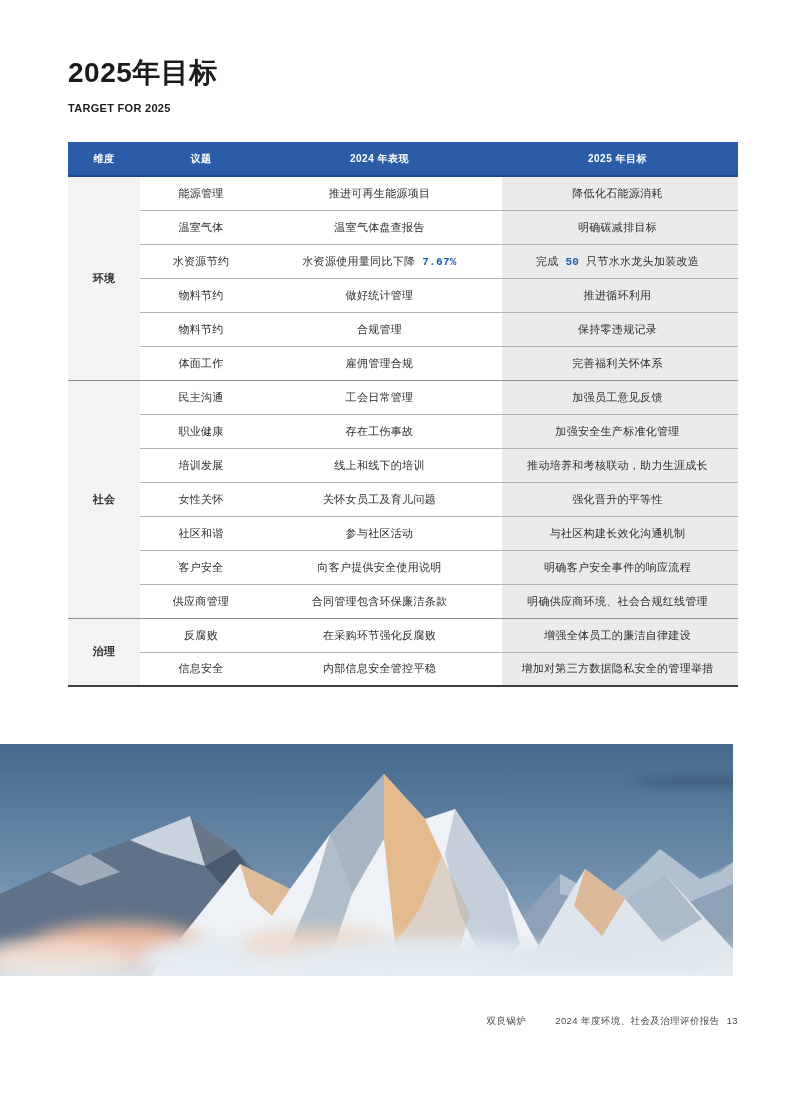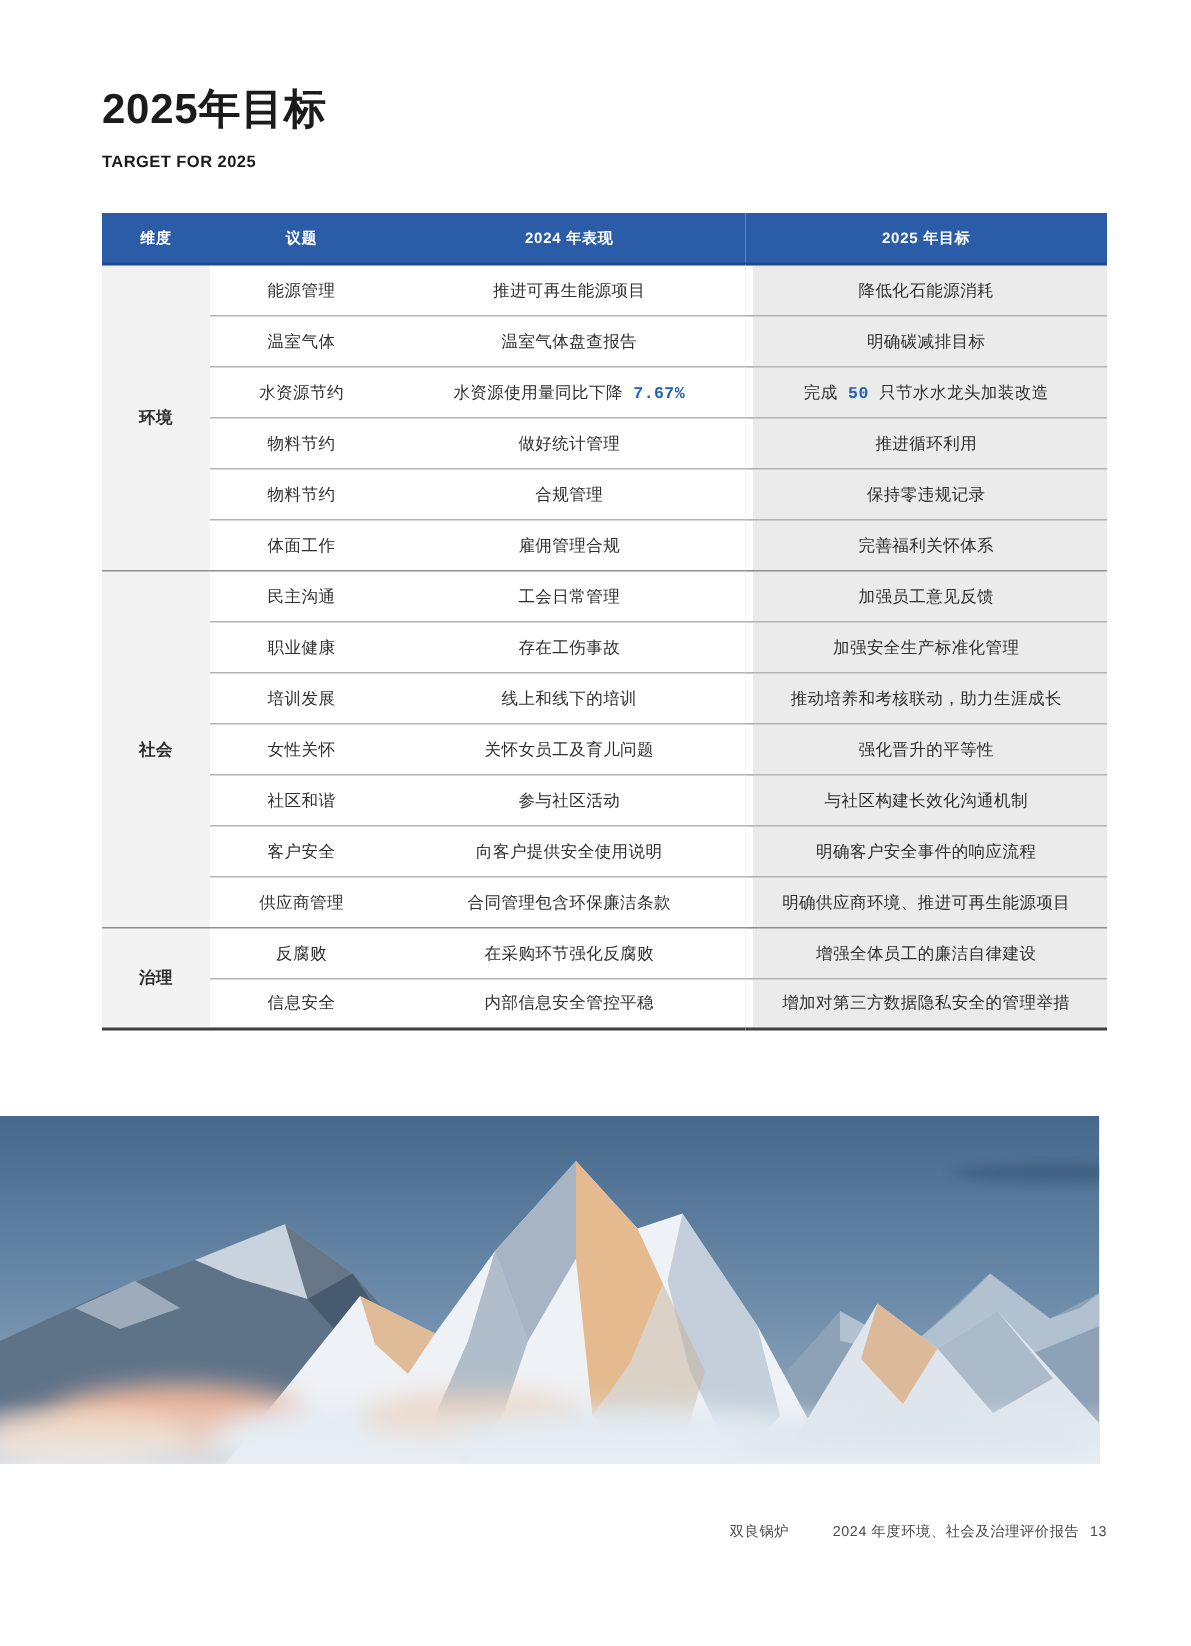--- a/index.html
+++ b/index.html
@@ -190,21 +190,21 @@
             <td class="col-target">与社区构建长效化沟通机制</td>
           </tr>
           <tr>
             <td class="col-topic">客户安全</td>
             <td class="col-perf">向客户提供安全使用说明</td>
             <td class="col-target">明确客户安全事件的响应流程</td>
           </tr>
           <tr class="group-end">
             <td class="col-topic">供应商管理</td>
             <td class="col-perf">合同管理包含环保廉洁条款</td>
-            <td class="col-target">明确供应商环境、推进可再生能源项目</td>
+            <td class="col-target">明确供应商环境、社会合规红线管理</td>
           </tr>
           <tr>
             <td rowspan="2" class="col-dim dim-last">治理</td>
             <td class="col-topic">反腐败</td>
             <td class="col-perf">在采购环节强化反腐败</td>
             <td class="col-target">增强全体员工的廉洁自律建设</td>
           </tr>
           <tr class="table-end">
             <td class="col-topic">信息安全</td>
             <td class="col-perf">内部信息安全管控平稳</td>

